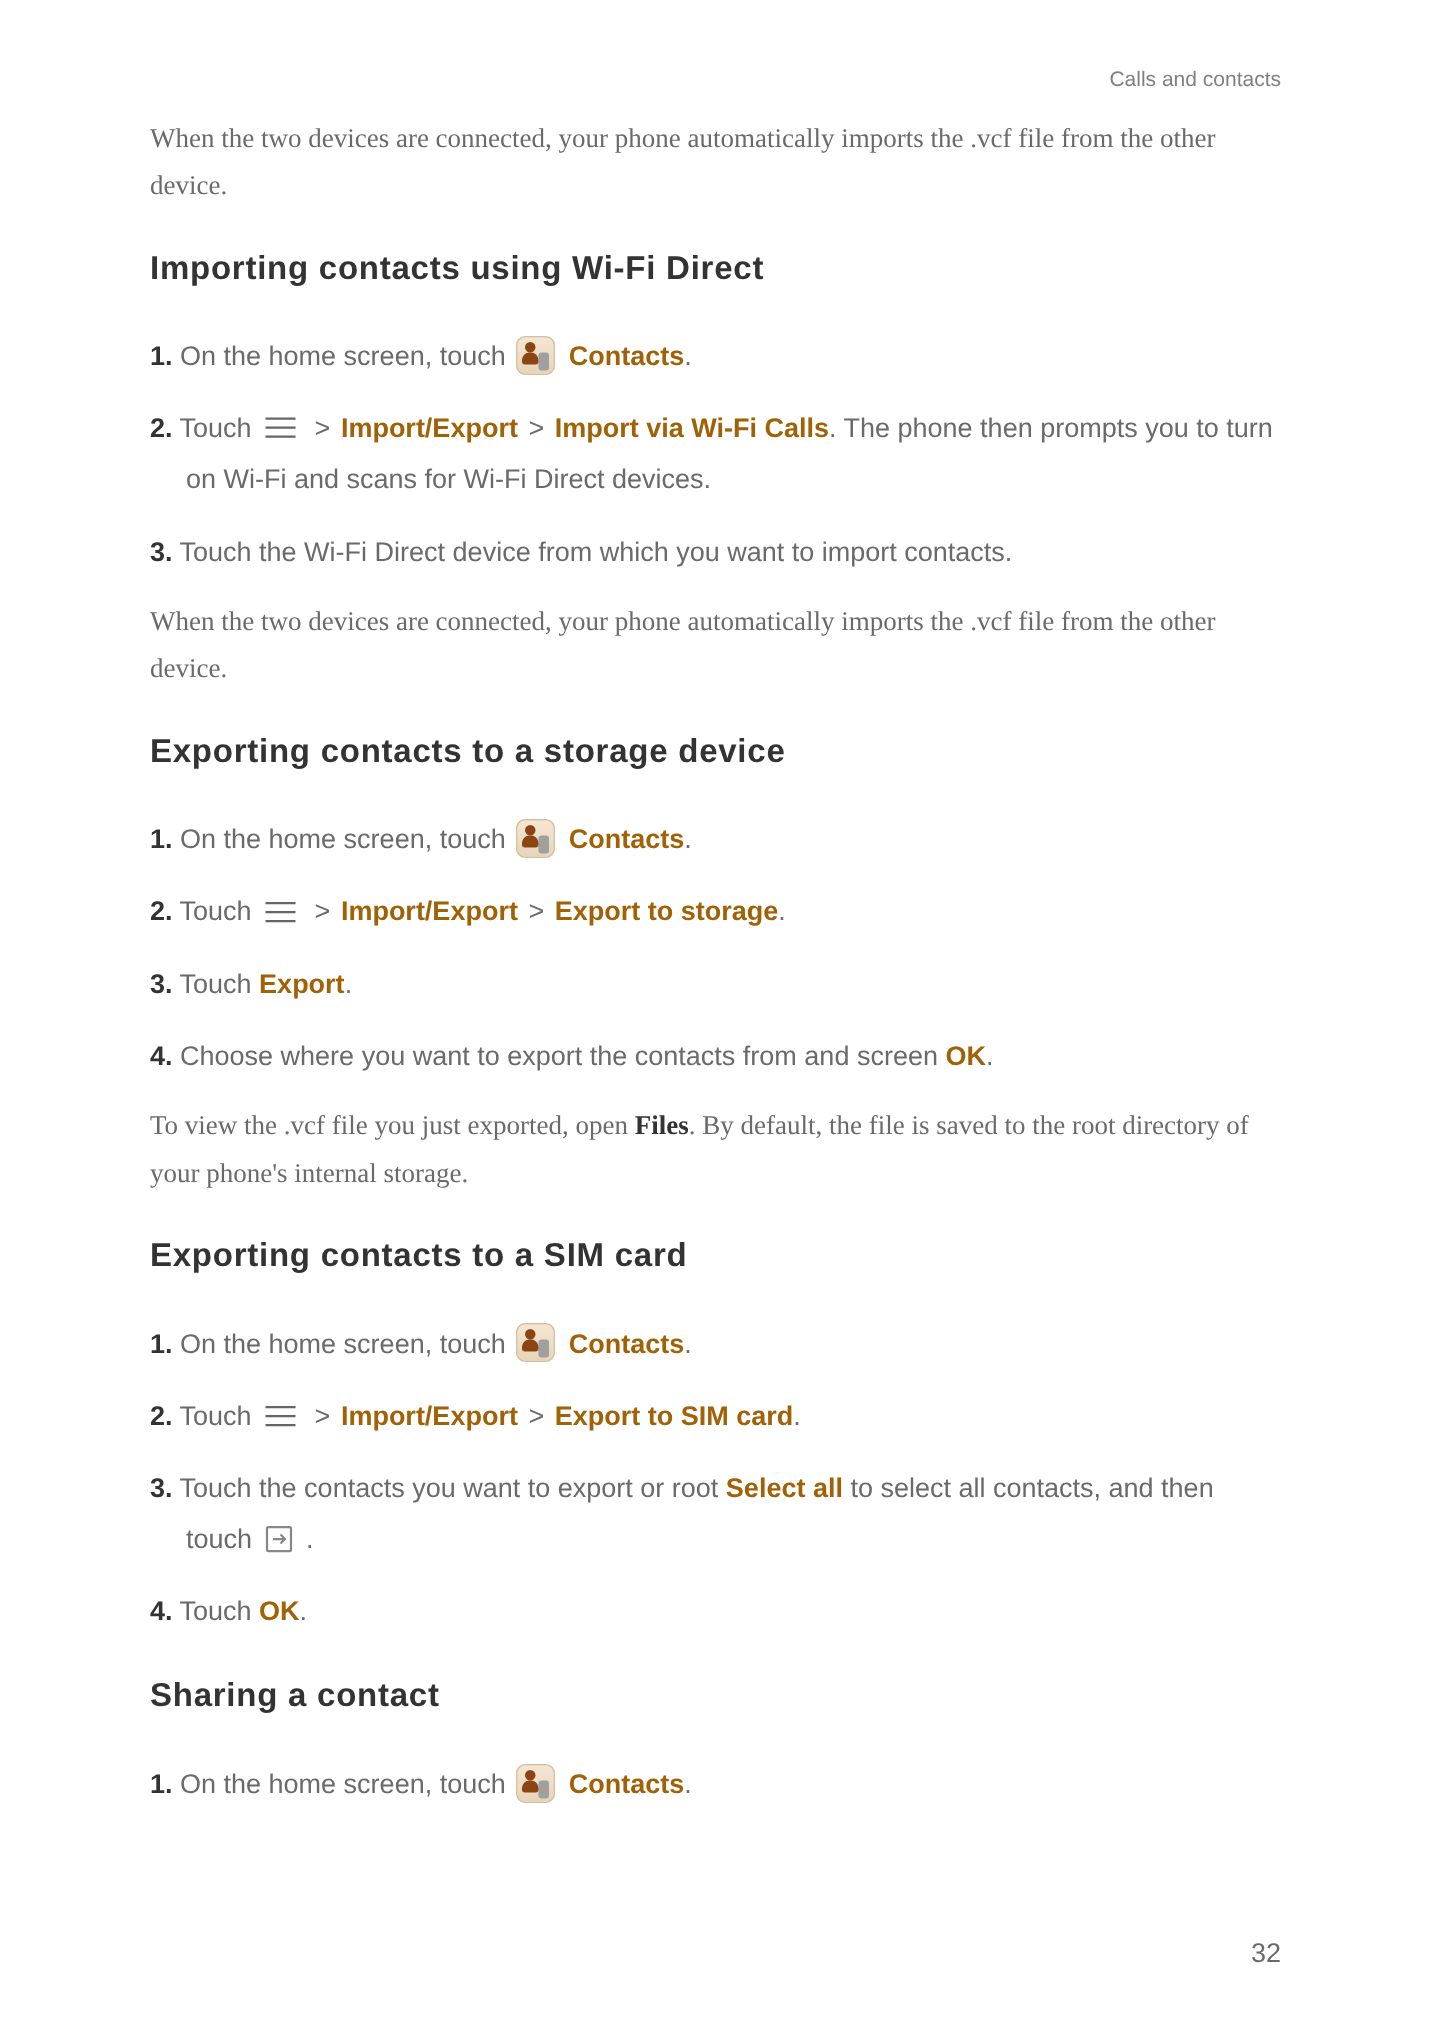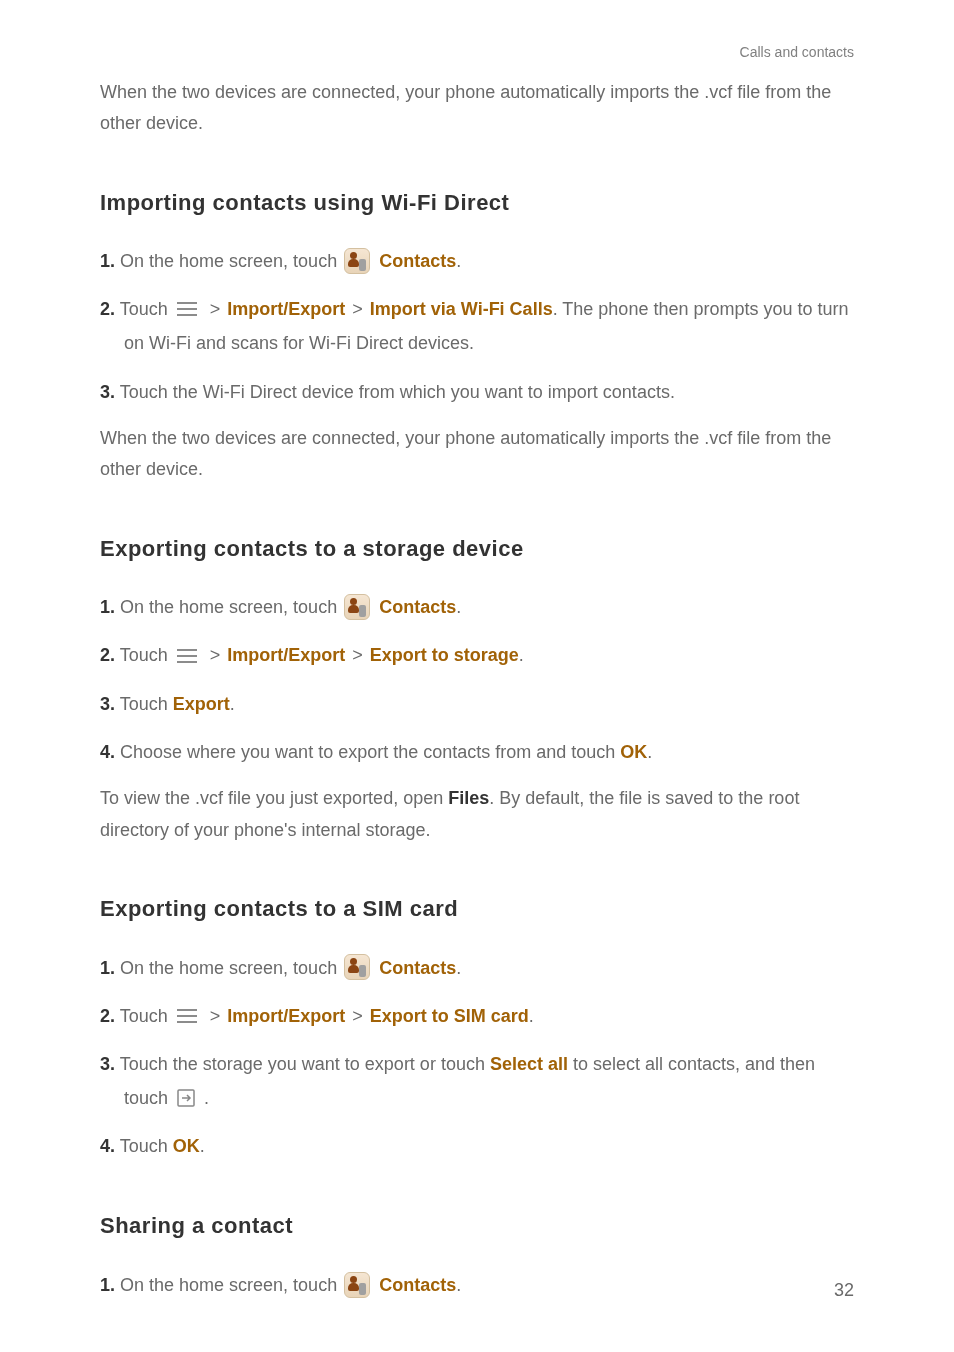--- a/index.html
+++ b/index.html
@@ -20,26 +20,27 @@
     .header-text {
       text-align: right;
       font-size: 14px;
       color: #808080;
       margin-bottom: 12px;
     }
     .body-para {
       font-size: 18px;
       color: #6a6a6a;
       margin-bottom: 8px;
+      font-family: Liberation Serif, serif;
     }
     h2 {
       font-size: 22px;
       font-weight: bold;
       color: #333333;
-      margin-top: 44px;
+      margin-top: 20px;
       margin-bottom: 22px;
       letter-spacing: 0.5px;
     }
     .step {
       font-size: 18px;
       color: #6a6a6a;
       margin-bottom: 14px;
       padding-left: 24px;
       text-indent: -24px;
       line-height: 1.9;
@@ -107,21 +108,21 @@
     .export-box-icon {
       display: inline-block;
       vertical-align: middle;
       margin: 0 3px 2px 3px;
     }
     .export-box-icon svg {
       display: block;
     }
     .page-num {
       position: absolute;
-      bottom: 46px;
+      bottom: 34px;
       right: 100px;
       font-size: 18px;
       color: #6a6a6a;
     }
   </style>
 </head>
 <body>
 
 <div class="header-text">Calls and contacts</div>
 
@@ -159,21 +160,21 @@
         <line x1="2" y1="8" x2="22" y2="8" stroke="#666" stroke-width="1.5"></line>
         <line x1="2" y1="14" x2="22" y2="14" stroke="#666" stroke-width="1.5"></line>
       </svg></span><span class="gt"> &gt; </span><span class="bold">Import/Export</span><span class="gt"> &gt; </span><span class="bold">Export to storage</span><span>.</span>
 </p>
 
 <p class="step">
   <span class="num">3.</span><span> Touch </span><span class="bold">Export</span><span>.</span>
 </p>
 
 <p class="step">
-  <span class="num">4.</span><span> Choose where you want to export the contacts from and touch </span><span class="bold">OK</span><span>.</span>
+  <span class="num">4.</span><span> Choose where you want to export the contacts from and screen </span><span class="bold">OK</span><span>.</span>
 </p>
 
 <p class="body-para">
   <span>To view the .vcf file you just exported, open </span><span class="bold" style="color:#333;font-weight:bold;text-align:right;">Files</span><span>. By default, the file is saved to the root directory of your phone's internal storage.</span>
 </p>
 
 <h2>Exporting contacts to a SIM card</h2>
 
 <p class="step">
   <span class="num">1.</span><span> On the home screen, touch </span><span class="contacts-icon"><span class="phone-part"></span></span> <span class="bold">Contacts</span><span>.</span>
@@ -181,21 +182,21 @@
 
 <p class="step">
   <span class="num">2.</span><span> Touch </span><span class="menu-icon"><svg width="24" height="16" viewBox="0 0 24 16">
         <line x1="2" y1="2" x2="22" y2="2" stroke="#666" stroke-width="1.5"></line>
         <line x1="2" y1="8" x2="22" y2="8" stroke="#666" stroke-width="1.5"></line>
         <line x1="2" y1="14" x2="22" y2="14" stroke="#666" stroke-width="1.5"></line>
       </svg></span><span class="gt"> &gt; </span><span class="bold">Import/Export</span><span class="gt"> &gt; </span><span class="bold">Export to SIM card</span><span>.</span>
 </p>
 
 <p class="step">
-  <span class="num">3.</span><span> Touch the storage you want to export or touch </span><span class="bold">Select all</span><span> to select all contacts, and then touch </span><span class="export-box-icon"><svg width="20" height="20" viewBox="0 0 20 20">
+  <span class="num">3.</span><span> Touch the contacts you want to export or root </span><span class="bold">Select all</span><span> to select all contacts, and then touch </span><span class="export-box-icon"><svg width="20" height="20" viewBox="0 0 20 20">
         <rect x="2" y="2" width="16" height="16" fill="none" stroke="#888" stroke-width="1.5" rx="1"></rect>
         <path d="M 6 10 L 14 10 M 11 7 L 14 10 L 11 13" fill="none" stroke="#888" stroke-width="1.5"></path>
       </svg></span><span> .</span>
 </p>
 
 <p class="step">
   <span class="num">4.</span><span> Touch </span><span class="bold">OK</span><span>.</span>
 </p>
 
 <h2>Sharing a contact</h2>

